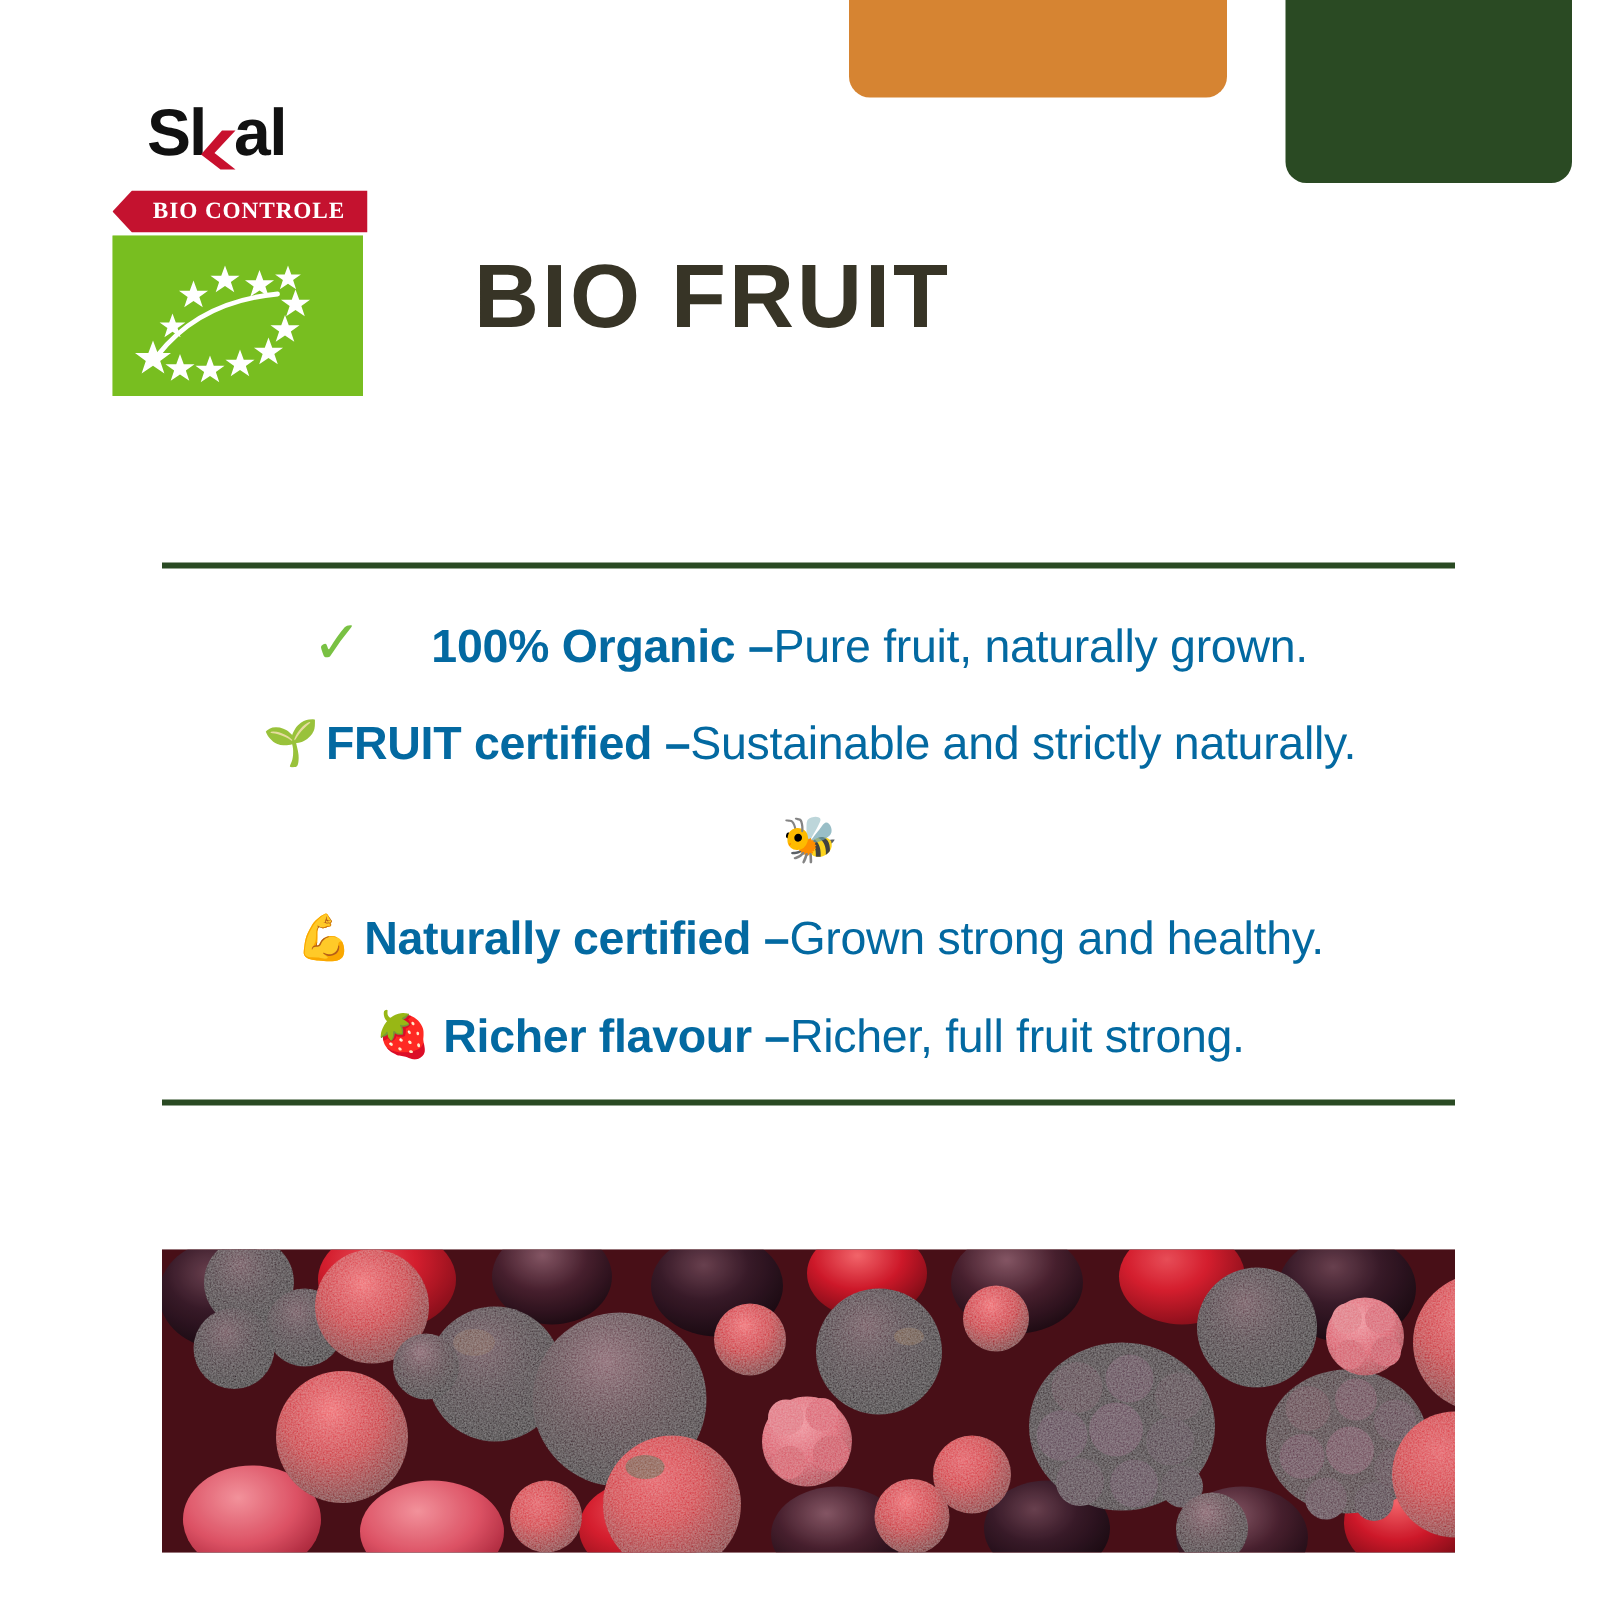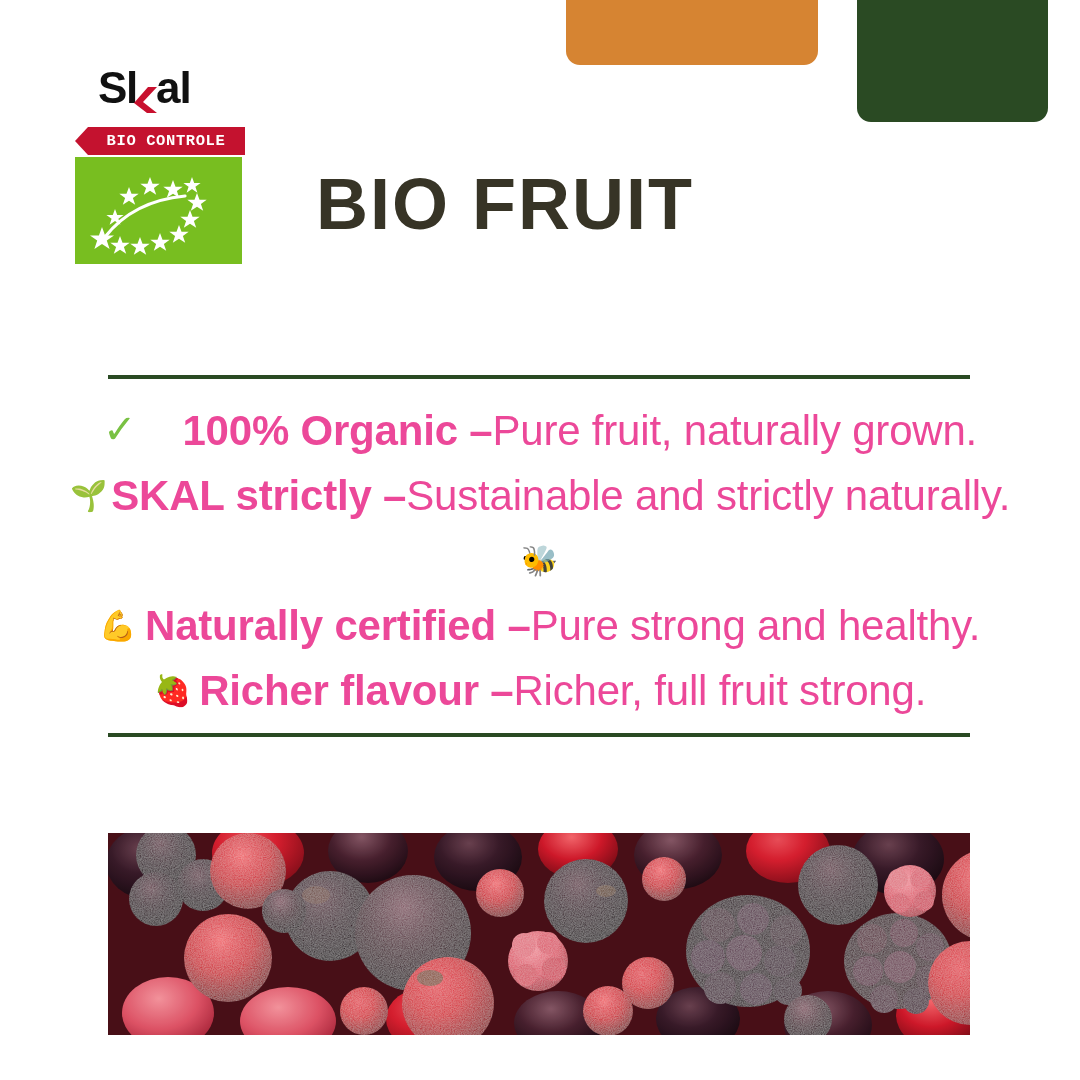--- a/index.html
+++ b/index.html
@@ -67,40 +67,40 @@
     left: 0; top: 0;
     width: 170px; height: 28px;
     display: flex;
     align-items: center;
     justify-content: center;
     padding-left: 12px;
     color: #ffffff;
     font-size: 15.5px;
     font-weight: bold;
     letter-spacing: 0.6px;
-    font-family: Liberation Mono, monospace;
+    font-family: Liberation Serif, serif;
   }
 
   .euleaf {
     margin-top: 2px;
     margin-left: 0px;
     width: 167px;
     height: 107px;
     background: #78be20;
     position: relative;
     overflow: hidden;
   }
   .euleaf svg { display: block; }
 
   
   .title {
     position: absolute;
     left: 316px;
     top: 168px;
-    font-size: 72px;
+    font-size: 60px;
     font-weight: bold;
     letter-spacing: 2px;
     color: #373426;
     line-height: 1;
     font-family: "Liberation Sans", sans-serif;
   }
 
   
   .rule {
     position: absolute;
@@ -133,22 +133,22 @@
   .feat-icon {
     font-size: 30px;
     line-height: 1;
     display: inline-block;
     flex: 0 0 auto;
   }
   .feat-icon.icon-check  { font-size: 40px; color: #79c143; transform: translateY(-2px); }
   .feat-icon.icon-sprout { font-size: 30px; color: #5faa3c; }
 
   .feat-text {
-    font-size: 42px;
-    color: #ec4899;
+    font-size: 31px;
+    color: #0369a1;
     font-family: "Liberation Sans", sans-serif;
     letter-spacing: -0.2px;
   }
   .feat-term { font-weight: bold; }
   .feat-desc { font-weight: normal; }
 
   
   .feature.f-organic  { gap: 46px; }
   .feature.f-skal     { gap: 4px; }
   .feature.f-bio      { gap: 4px; }
@@ -222,30 +222,30 @@
 
   <div class="features">
 
     <div class="feature f-organic">
       <span class="feat-icon icon-check">✓</span>
       <span class="feat-text"><span class="feat-term">100% Organic –</span><span class="feat-desc">Pure fruit, naturally grown.</span></span>
     </div>
 
     <div class="feature f-skal">
       <span class="feat-icon icon-sprout">🌱</span>
-      <span class="feat-text"><span class="feat-term">SKAL strictly –</span><span class="feat-desc">Sustainable and strictly naturally.</span></span>
+      <span class="feat-text"><span class="feat-term">FRUIT certified –</span><span class="feat-desc">Sustainable and strictly naturally.</span></span>
     </div>
 
     <div class="feature f-bio">
       <span class="feat-icon">🐝</span>
     </div>
 
     <div class="feature f-resil">
       <span class="feat-icon">💪</span>
-      <span class="feat-text"><span class="feat-term">Naturally certified –</span><span class="feat-desc">Pure strong and healthy.</span></span>
+      <span class="feat-text"><span class="feat-term">Naturally certified –</span><span class="feat-desc">Grown strong and healthy.</span></span>
     </div>
 
     <div class="feature f-flavour">
       <span class="feat-icon">🍓</span>
       <span class="feat-text"><span class="feat-term">Richer flavour –</span><span class="feat-desc">Richer, full fruit strong.</span></span>
     </div>
 
   </div>
 
   <div class="rule rule-bottom"></div>

